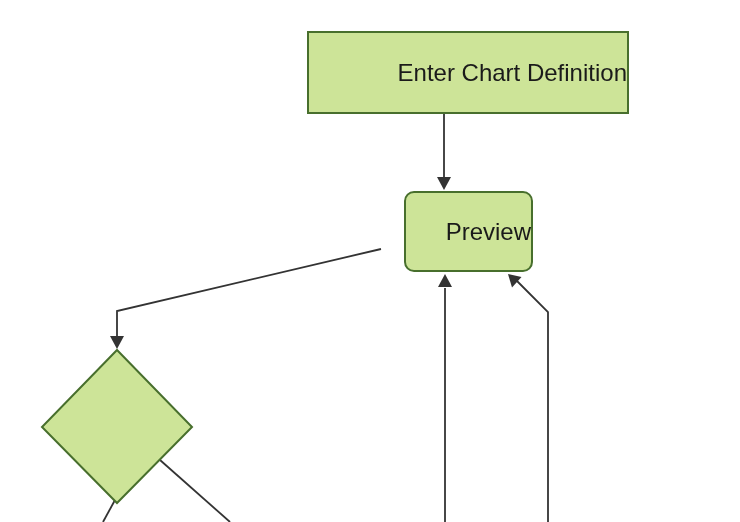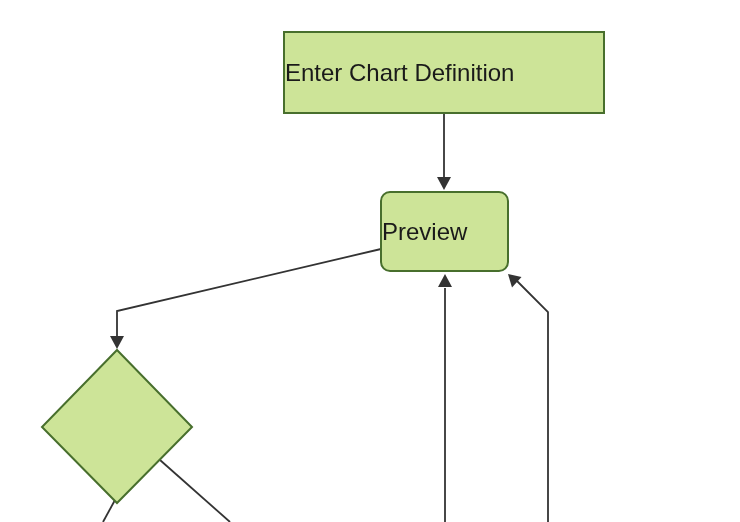--- a/index.html
+++ b/index.html
@@ -40,24 +40,25 @@
     stroke:var(--node-border);
     stroke-width:2px;
   }
   .node{
     position:absolute;
     box-sizing:border-box;
     background:var(--node-fill);
     border:2px solid var(--node-border);
     display:flex;
     align-items:center;
-    justify-content:flex-start;
+    justify-content:flex-end;
     font-size:24px;
     color:var(--text-color);
     white-space:nowrap;
+    margin-left:24px;
   }
   .node-rect{
     left:283px;top:31px;
     width:322px;height:83px;
   }
   .node-rounded{
     left:380px;top:191px;
     width:129px;height:81px;
     border-radius:10px;
   }

